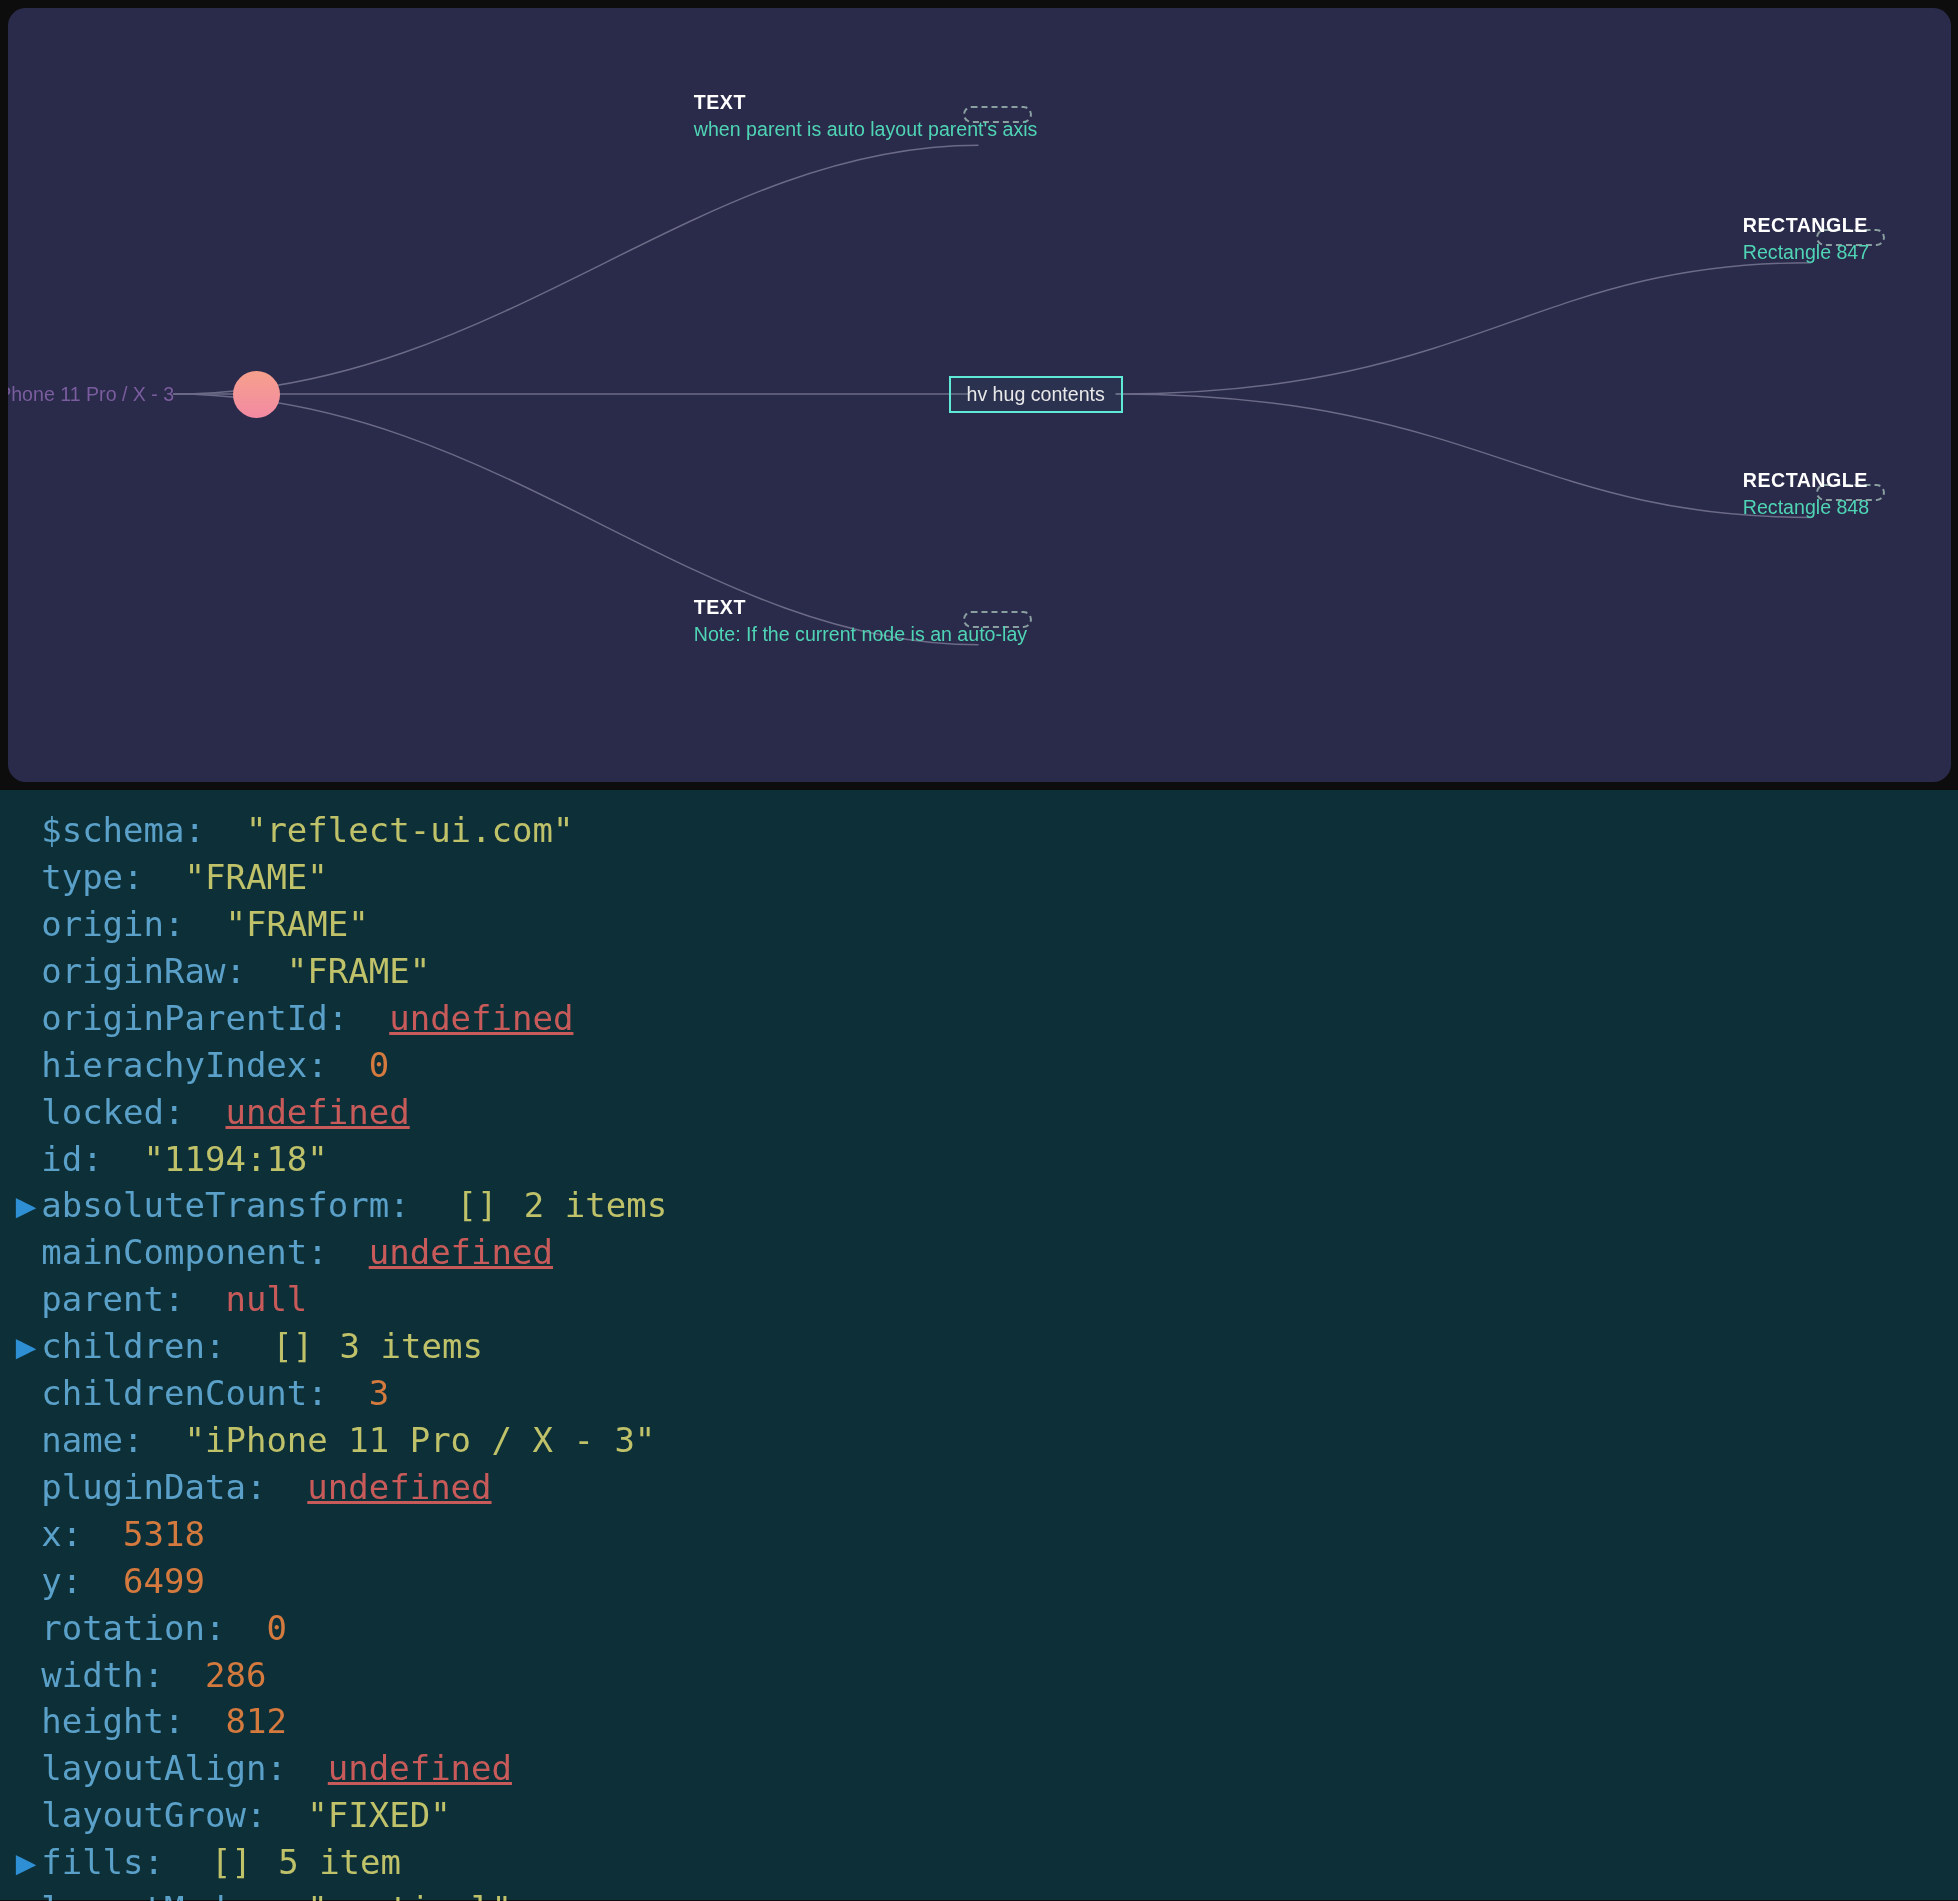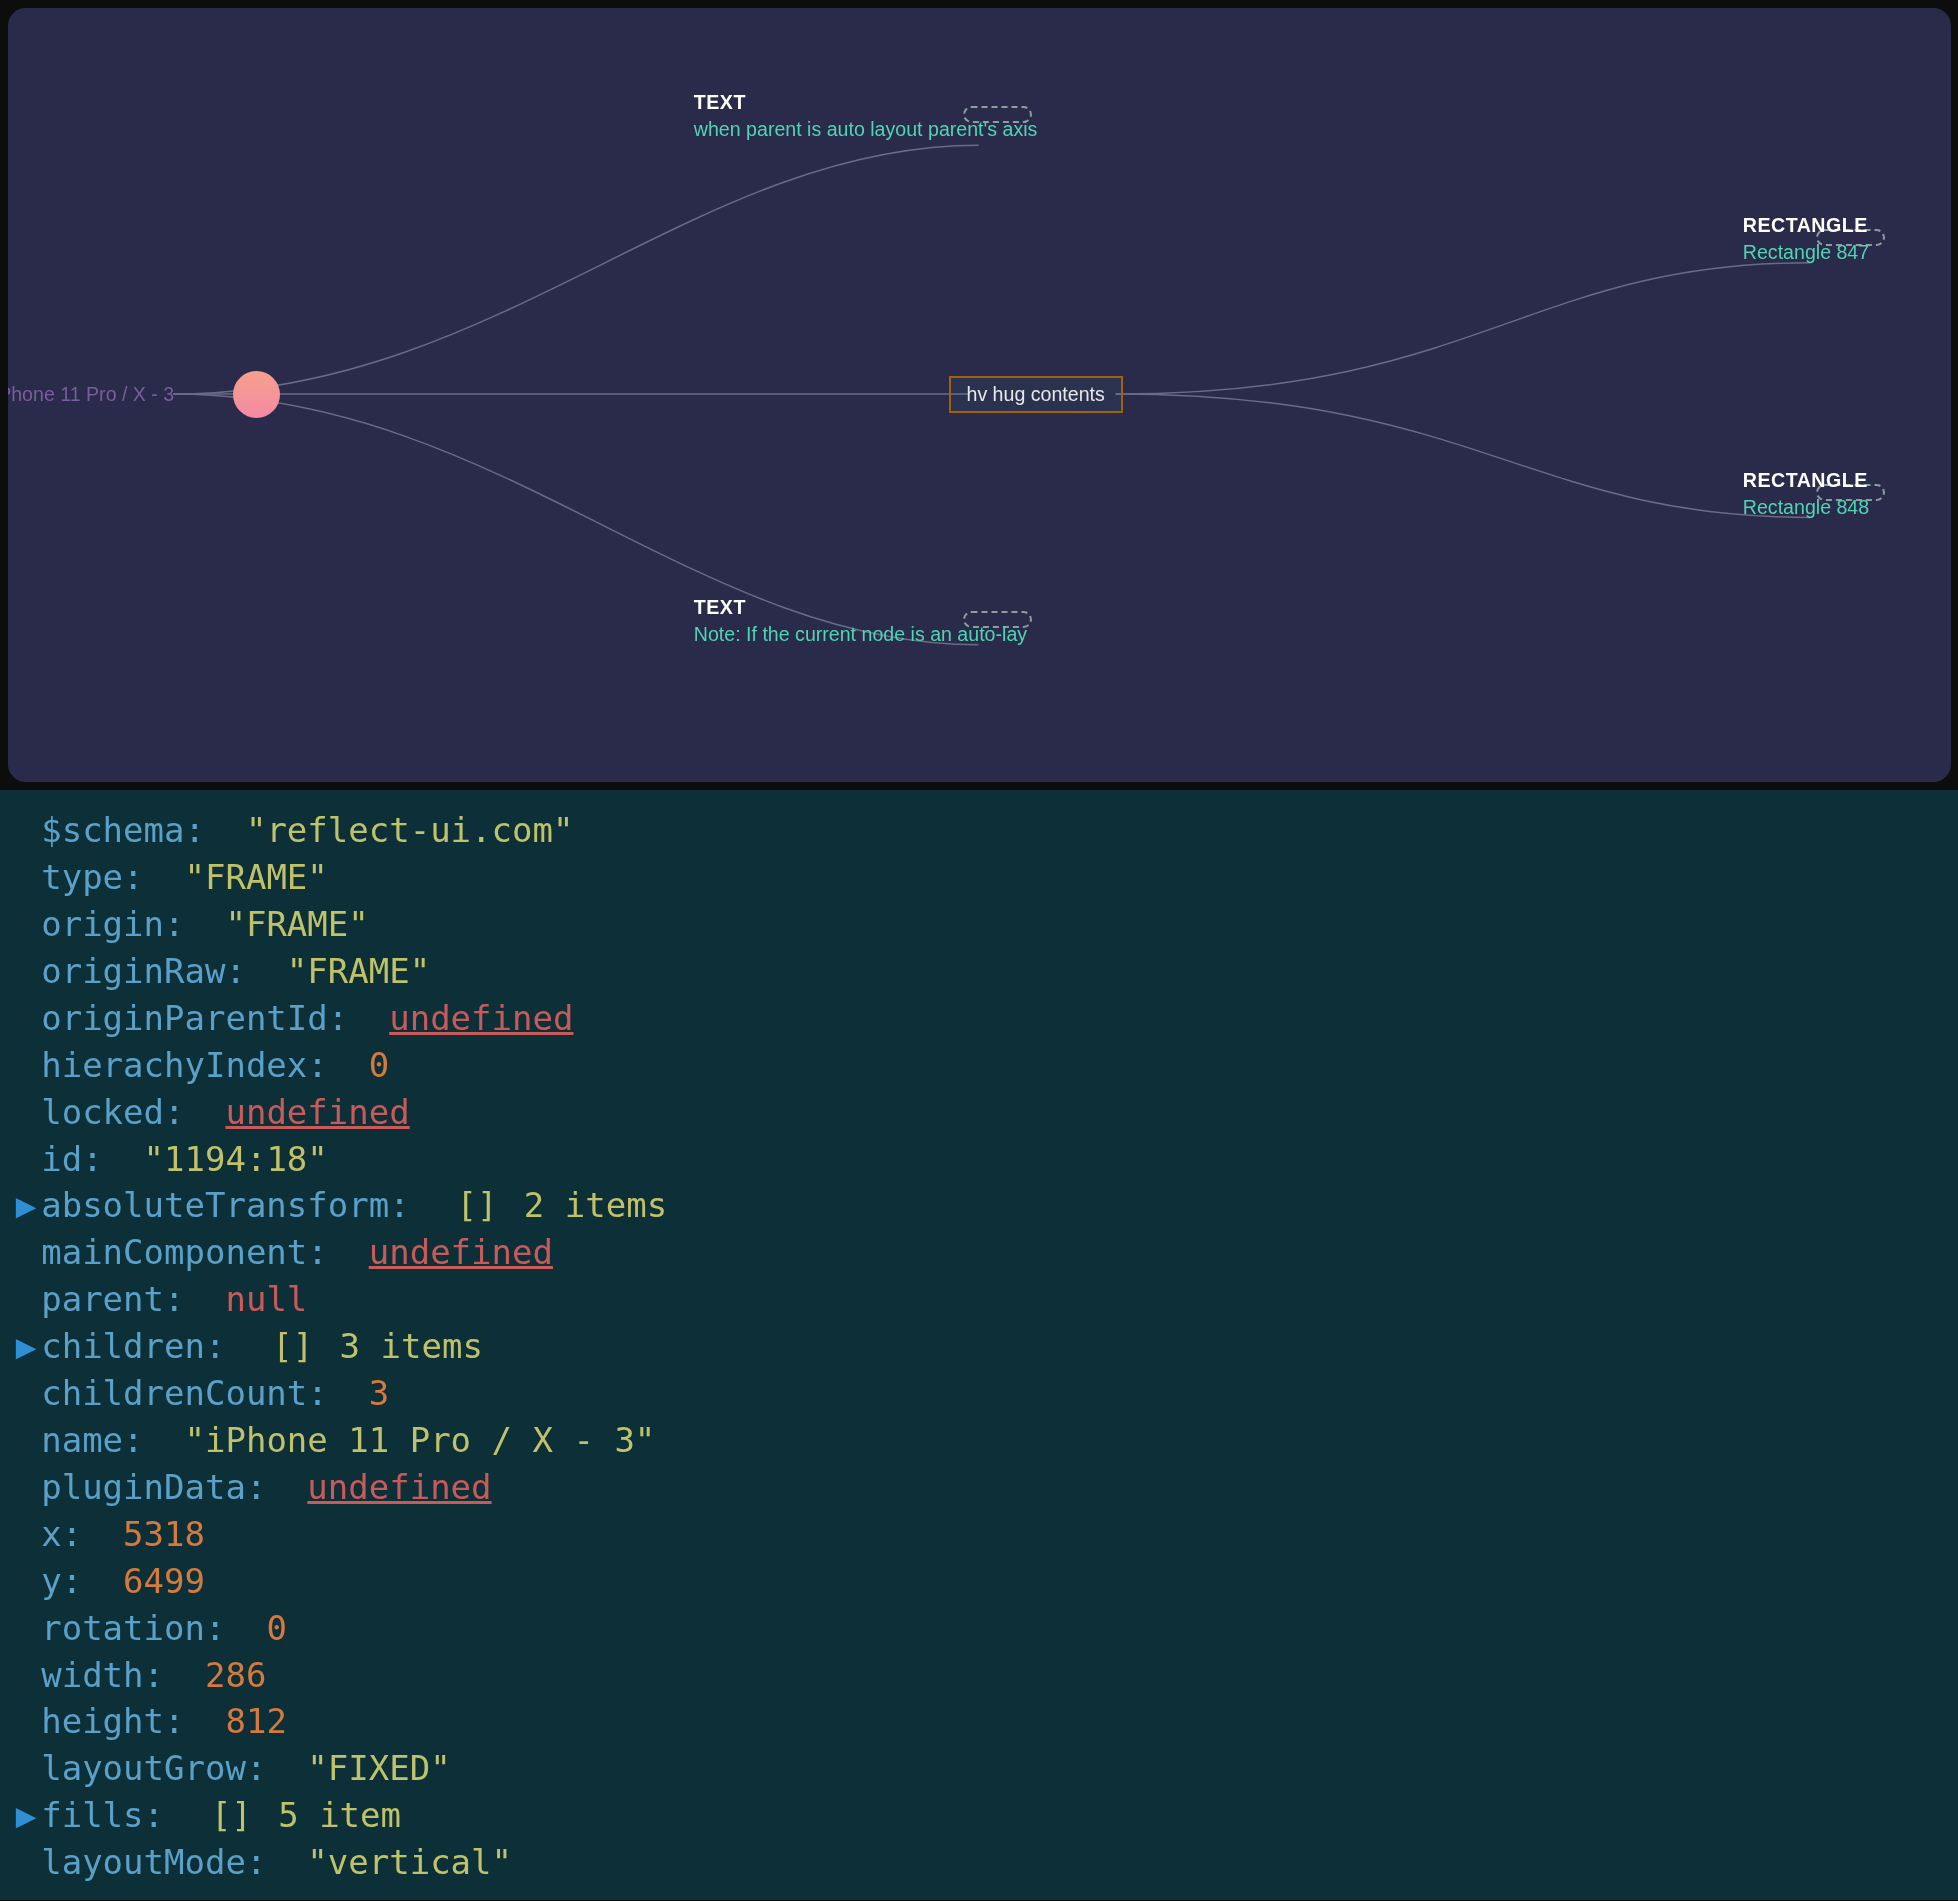--- a/index.html
+++ b/index.html
@@ -13,21 +13,21 @@
 .node { position:absolute; text-align:left; font-size:19.6px; }
 .node-type { color:#fff; font-weight:600; font-size:19.6px; letter-spacing:0.5px; }
 .node-label { color:#4fd5b5; font-size:19.6px; margin-top:3.9px; }
 .dashed-box { border:2px dashed #8aa0a0; border-radius:11.8px; height:17.6px; width:69px; margin:2px auto; }
 
 .root-node { position:absolute; left:64px; top:363px; display:flex; align-items:center; }
 .root-dot { width:47px; height:47px; border-radius:50%; background:linear-gradient(180deg,#f7a08c,#f28aa3); margin-left:59px;}
 .root-label { color:#7a5d9e; font-size:19.6px; margin-left:-78px;}
 
 .center-node { position:absolute; left:941px; top:368px; }
-.center-box { border:2px solid #a16207; background:rgba(79,213,181,.05); padding:4.9px 15.7px; color:#e8e8e8; font-size:19.6px; }
+.center-box { border:2px solid #5eead4; background:rgba(79,213,181,.05); padding:4.9px 15.7px; color:#e8e8e8; font-size:19.6px; }
 
 
 .inspector { position:relative; width:1958px; height:1110px; background:#0d3038; padding:17.6px 15.7px; font-family:ui-monospace,Menlo,monospace; font-size:34px; line-height:1.38; }
 .row { white-space:nowrap; padding-left:25.5px; }
 .caret { display:inline-block; width:25.5px; margin-left:-25.5px; color:#2e8fd4; }
 .key { color:#5aa0c8; }
 .colon { color:#5aa0c8; }
 .str { color:#c0c26a; }
 .num { color:#d47a3e; }
 .undef { color:#c85a5a;text-decoration:underline; }
@@ -96,17 +96,18 @@
     <div class="row"><span class="caret"></span><span class="key">parent</span><span class="colon">:</span>&nbsp;&nbsp;<span class="null">null</span></div>
     <div class="row"><span class="caret">▶</span><span class="key">children</span><span class="colon">:</span>&nbsp;&nbsp;<span class="bracket">[]</span> <span class="meta">3 items</span></div>
     <div class="row"><span class="caret"></span><span class="key">childrenCount</span><span class="colon">:</span>&nbsp;&nbsp;<span class="num">3</span></div>
     <div class="row"><span class="caret"></span><span class="key">name</span><span class="colon">:</span>&nbsp;&nbsp;<span class="str">"iPhone 11 Pro / X - 3"</span></div>
     <div class="row"><span class="caret"></span><span class="key">pluginData</span><span class="colon">:</span>&nbsp;&nbsp;<span class="undef">undefined</span></div>
     <div class="row"><span class="caret"></span><span class="key">x</span><span class="colon">:</span>&nbsp;&nbsp;<span class="num">5318</span></div>
     <div class="row"><span class="caret"></span><span class="key">y</span><span class="colon">:</span>&nbsp;&nbsp;<span class="num">6499</span></div>
     <div class="row"><span class="caret"></span><span class="key">rotation</span><span class="colon">:</span>&nbsp;&nbsp;<span class="num">0</span></div>
     <div class="row"><span class="caret"></span><span class="key">width</span><span class="colon">:</span>&nbsp;&nbsp;<span class="num">286</span></div>
     <div class="row"><span class="caret"></span><span class="key">height</span><span class="colon">:</span>&nbsp;&nbsp;<span class="num">812</span></div>
+    <div class="row"><span class="caret"></span><span class="key">layoutAlign</span><span class="colon">:</span>&nbsp;&nbsp;<span class="undef">undefined</span></div>
     <div class="row"><span class="caret"></span><span class="key">layoutGrow</span><span class="colon">:</span>&nbsp;&nbsp;<span class="str">"FIXED"</span></div>
     <div class="row"><span class="caret">▶</span><span class="key">fills</span><span class="colon">:</span>&nbsp;&nbsp;<span class="bracket">[]</span> <span class="meta">5 item</span></div>
     <div class="row"><span class="caret"></span><span class="key">layoutMode</span><span class="colon">:</span>&nbsp;&nbsp;<span class="str">"vertical"</span></div>
   </div>
 
 
 </body></html>

